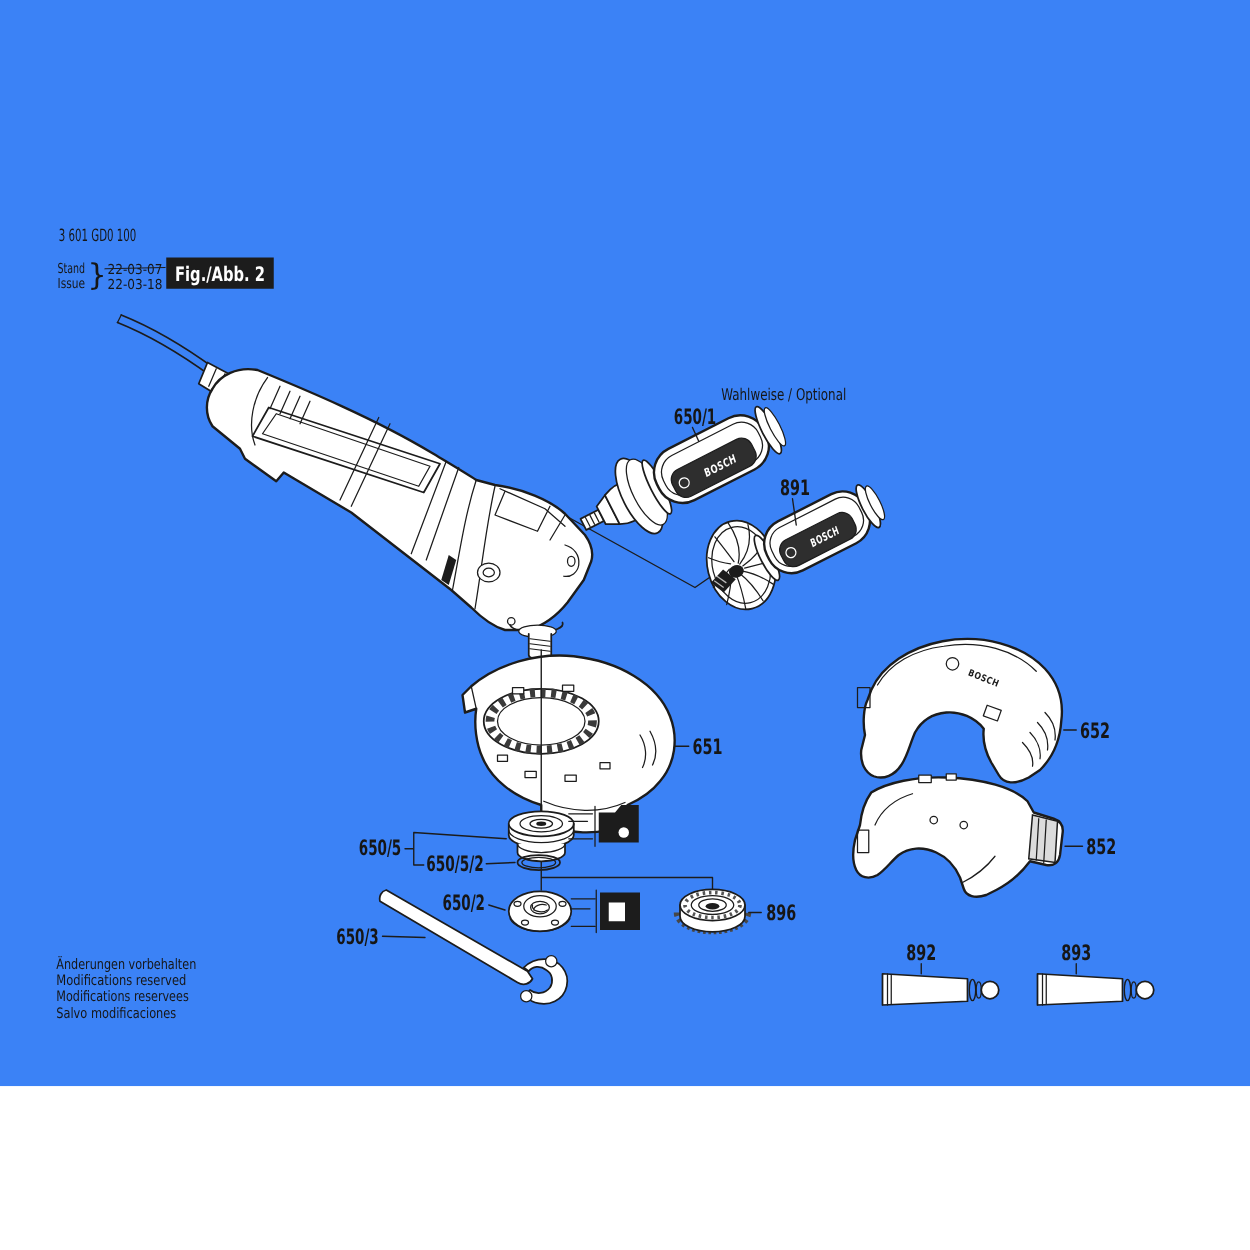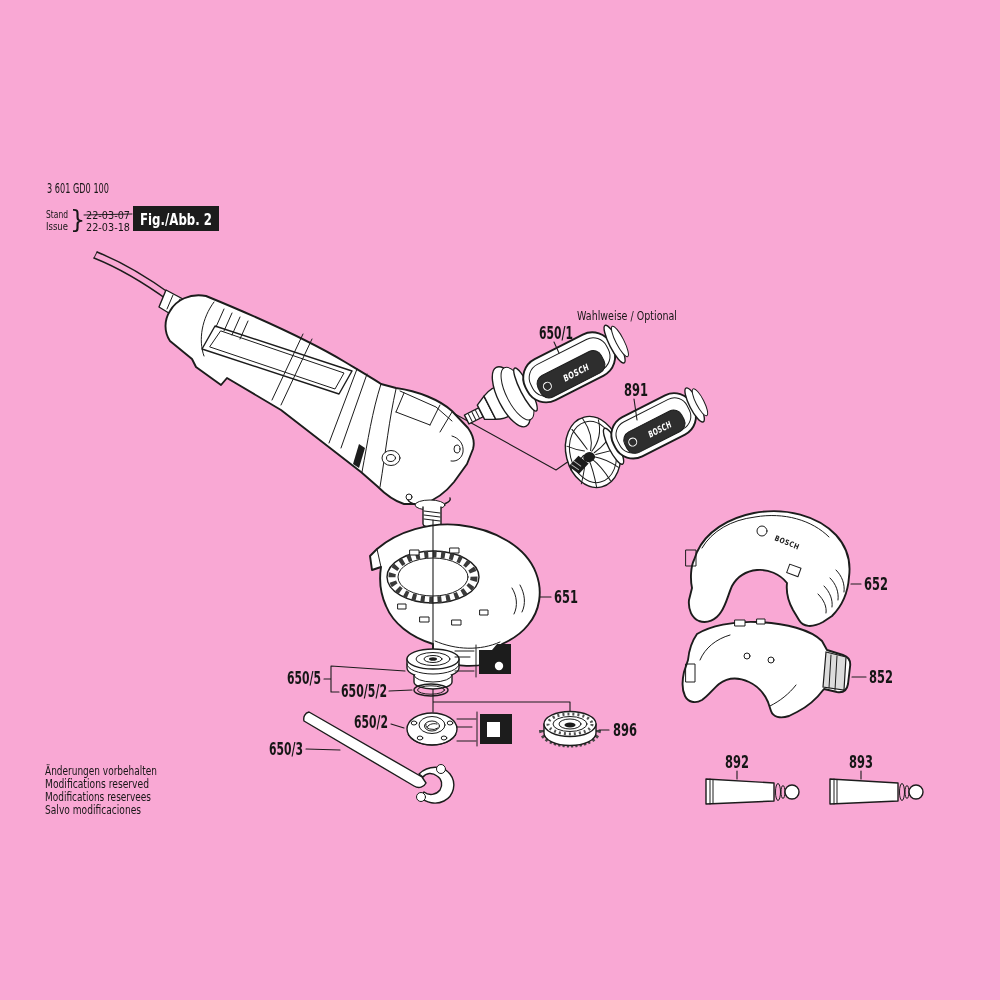--- a/index.html
+++ b/index.html
@@ -1,16 +1,16 @@
 <!DOCTYPE html>
 <html><head>
 <meta charset="utf-8">
 <style>
   html,body{margin:0;padding:0;background:#fff;}
-  .page{position:relative;width:1000px;height:1000px;background:#f9a8d4;overflow:hidden;}
+  .page{position:relative;width:1000px;height:869px;background:#3b82f6;overflow:hidden;}
   svg{position:absolute;left:0;top:0;}
   svg text{font-family:"DejaVu Sans","Liberation Sans",sans-serif;fill:#161616;}
   .s{stroke:#1c1c1c;fill:none;stroke-width:1.4;stroke-linecap:round;stroke-linejoin:round;}
   .sf{stroke:#1c1c1c;fill:#ffffff;stroke-width:1.4;stroke-linecap:round;stroke-linejoin:round;}
   .thick{stroke-width:1.9;}
   .thin{stroke-width:1;}
   .hair{stroke-width:1.1;}
   .ink{fill:#1c1c1c;stroke:none;}
   .band{fill:#2e2e2e;stroke:#1c1c1c;stroke-width:1;}
   .pn{font-size:17px;font-weight:bold;}

